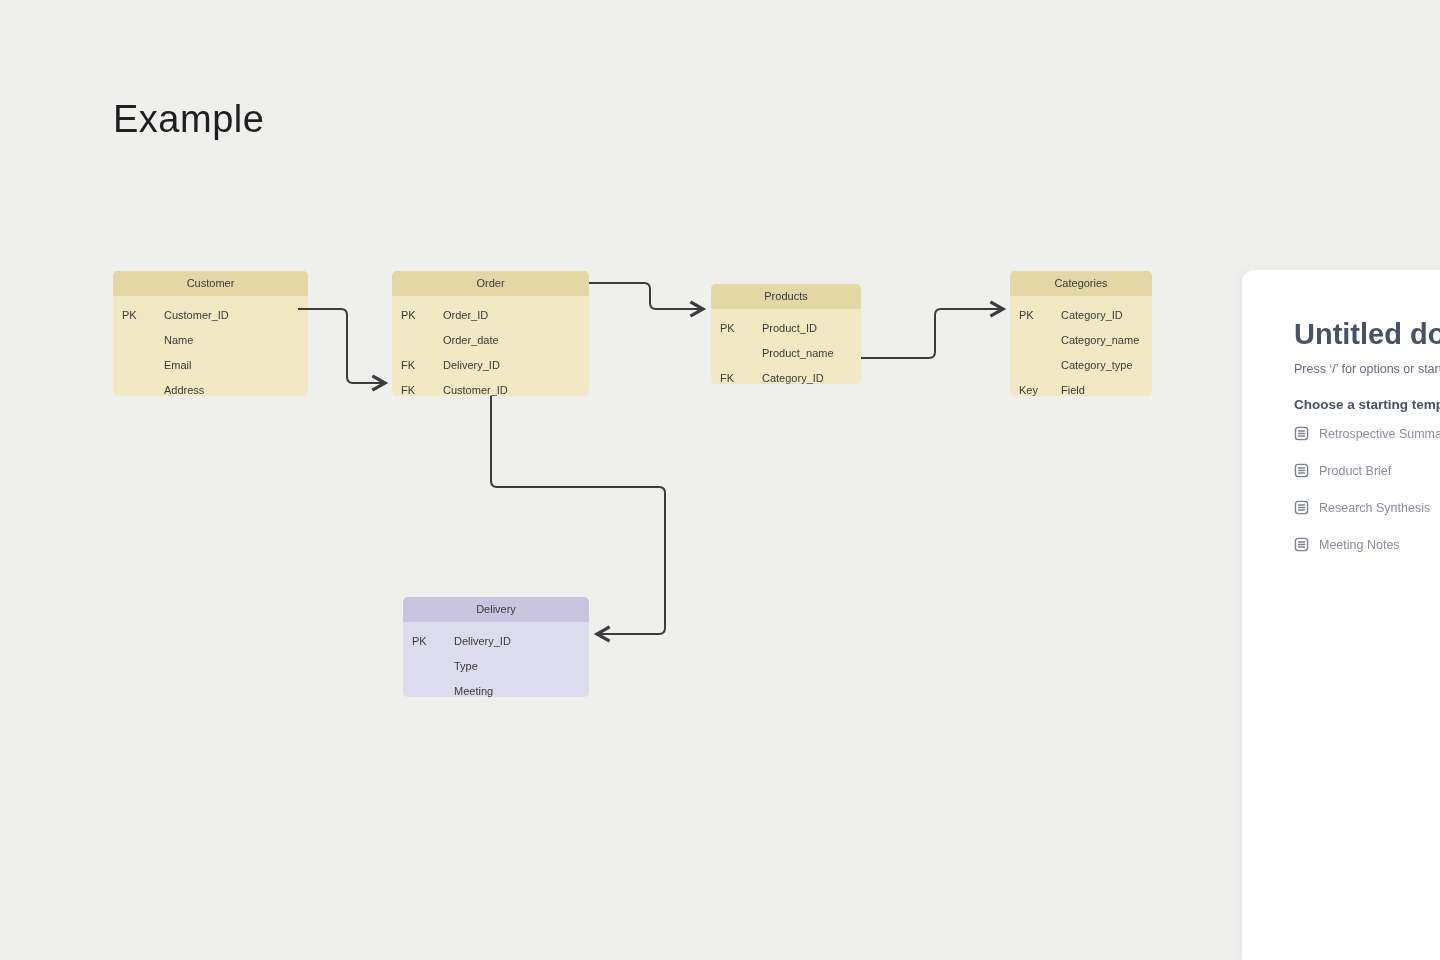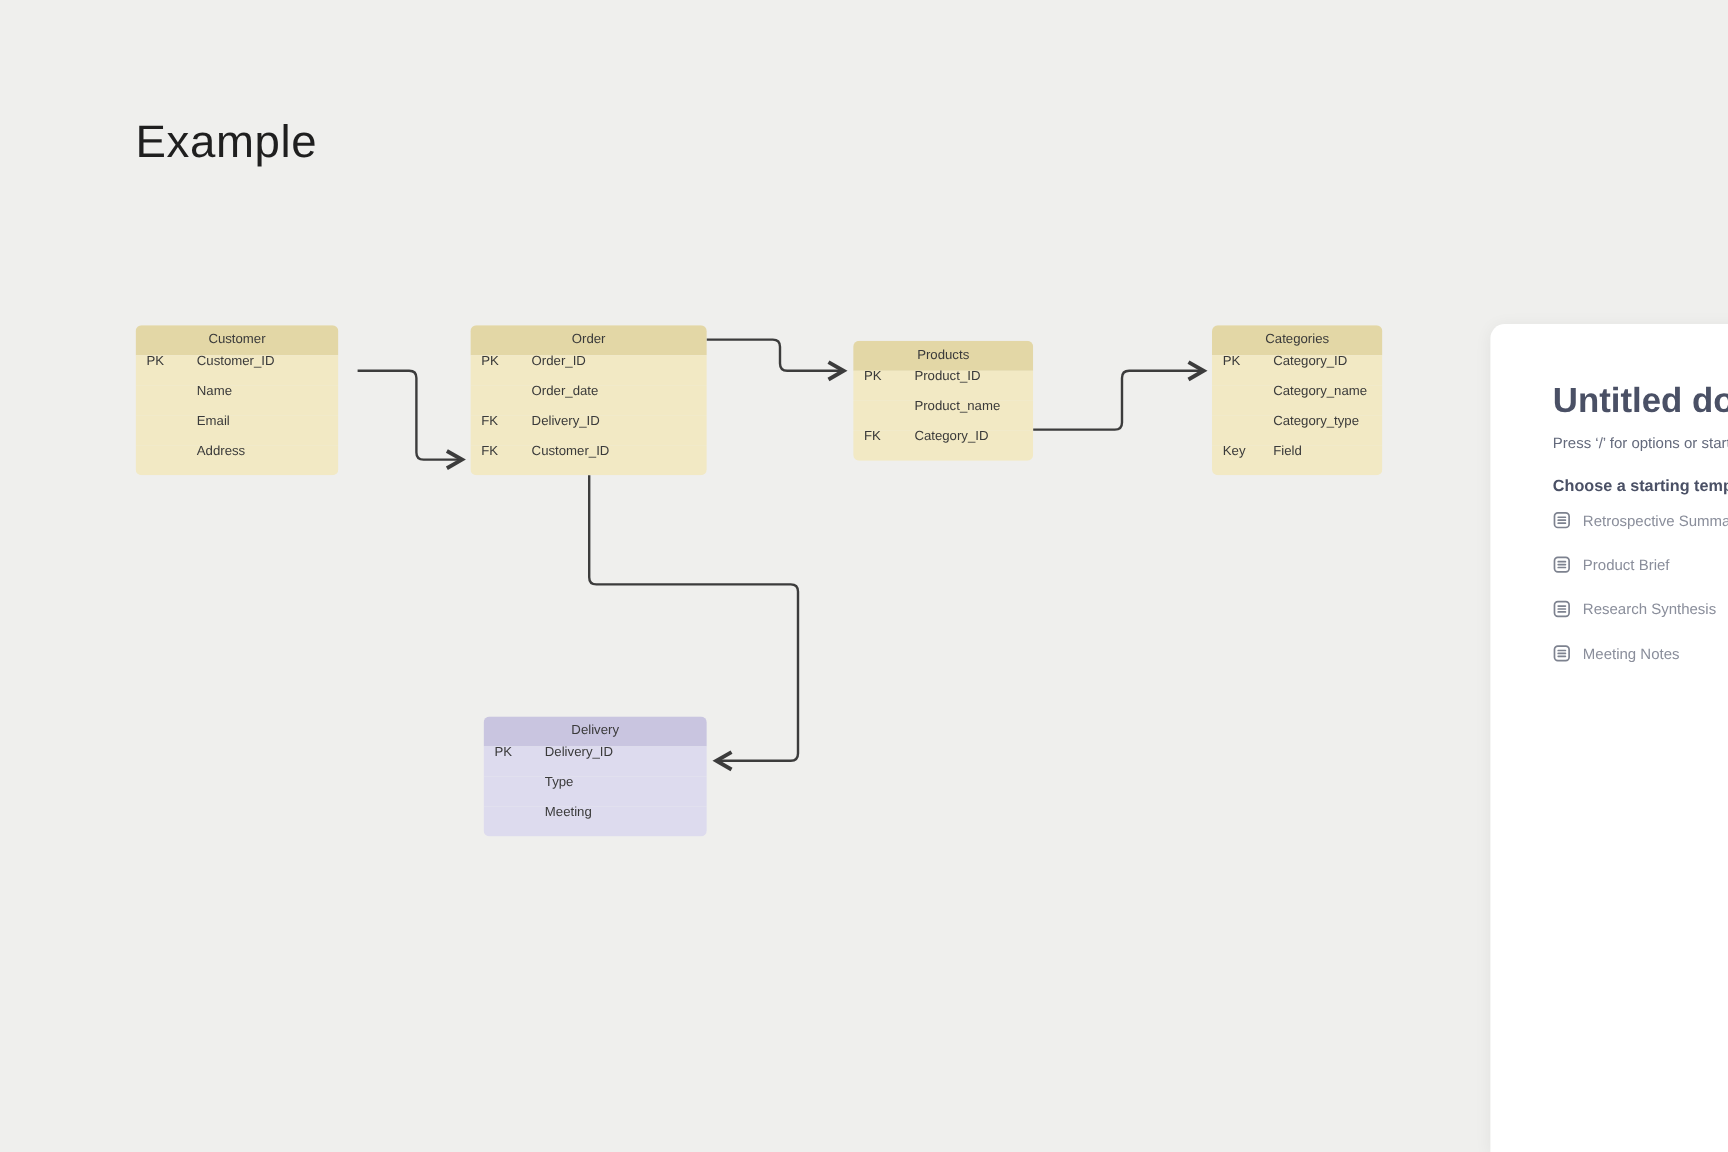--- a/index.html
+++ b/index.html
@@ -16,21 +16,21 @@
   }
   
   .table{
     position:absolute;border-radius:5px;overflow:hidden;
     font-size:11px;color:#3a3a3a;line-height:1;
   }
   .thead{
     height:25px;display:flex;align-items:center;justify-content:center;
     font-size:11px;
   }
-  .trow{height:25px;display:flex;align-items:flex-start;}
+  .trow{height:25px;display:flex;align-items:flex-end;}
   .tkey{flex:0 0 42px;padding-left:9px;white-space:nowrap;}
   .tfield{white-space:nowrap;}
   .entity .thead{background:var(--entity-header,#e3d7a6);}
   .entity .trow{background:var(--entity-body,#f2e9c4);}
   .delivery .thead{background:var(--delivery-header,#c9c5e0);}
   .delivery .trow{background:var(--delivery-body,#dddbee);}
   
   svg.connectors{position:absolute;left:0;top:0;pointer-events:none;}
   svg.connectors path.conn{
     fill:none;stroke:var(--connector,#3c3c3c);stroke-width:2;
@@ -59,21 +59,21 @@
   .doc-icon svg{display:block;stroke:#7d828f;fill:none;stroke-width:1.5;stroke-linecap:round;}
   .template-label{font-size:12.5px;color:#8a8e9b;white-space:nowrap;}
 </style>
 </head>
 <body>
 
 <div>
 
   <div class="canvas-title">Example</div>
 
-  <div class="table entity" style="left:113px;top:271px;width:169px">
+  <div class="table entity" style="left:113px;top:271px;width:195px">
     <div class="thead">Customer</div>
     <div class="trow">
       <span class="tkey">PK</span>
       <span class="tfield">Customer_ID</span>
     </div>
     <div class="trow">
       <span class="tkey"></span>
       <span class="tfield">Name</span>
     </div>
     <div class="trow">

